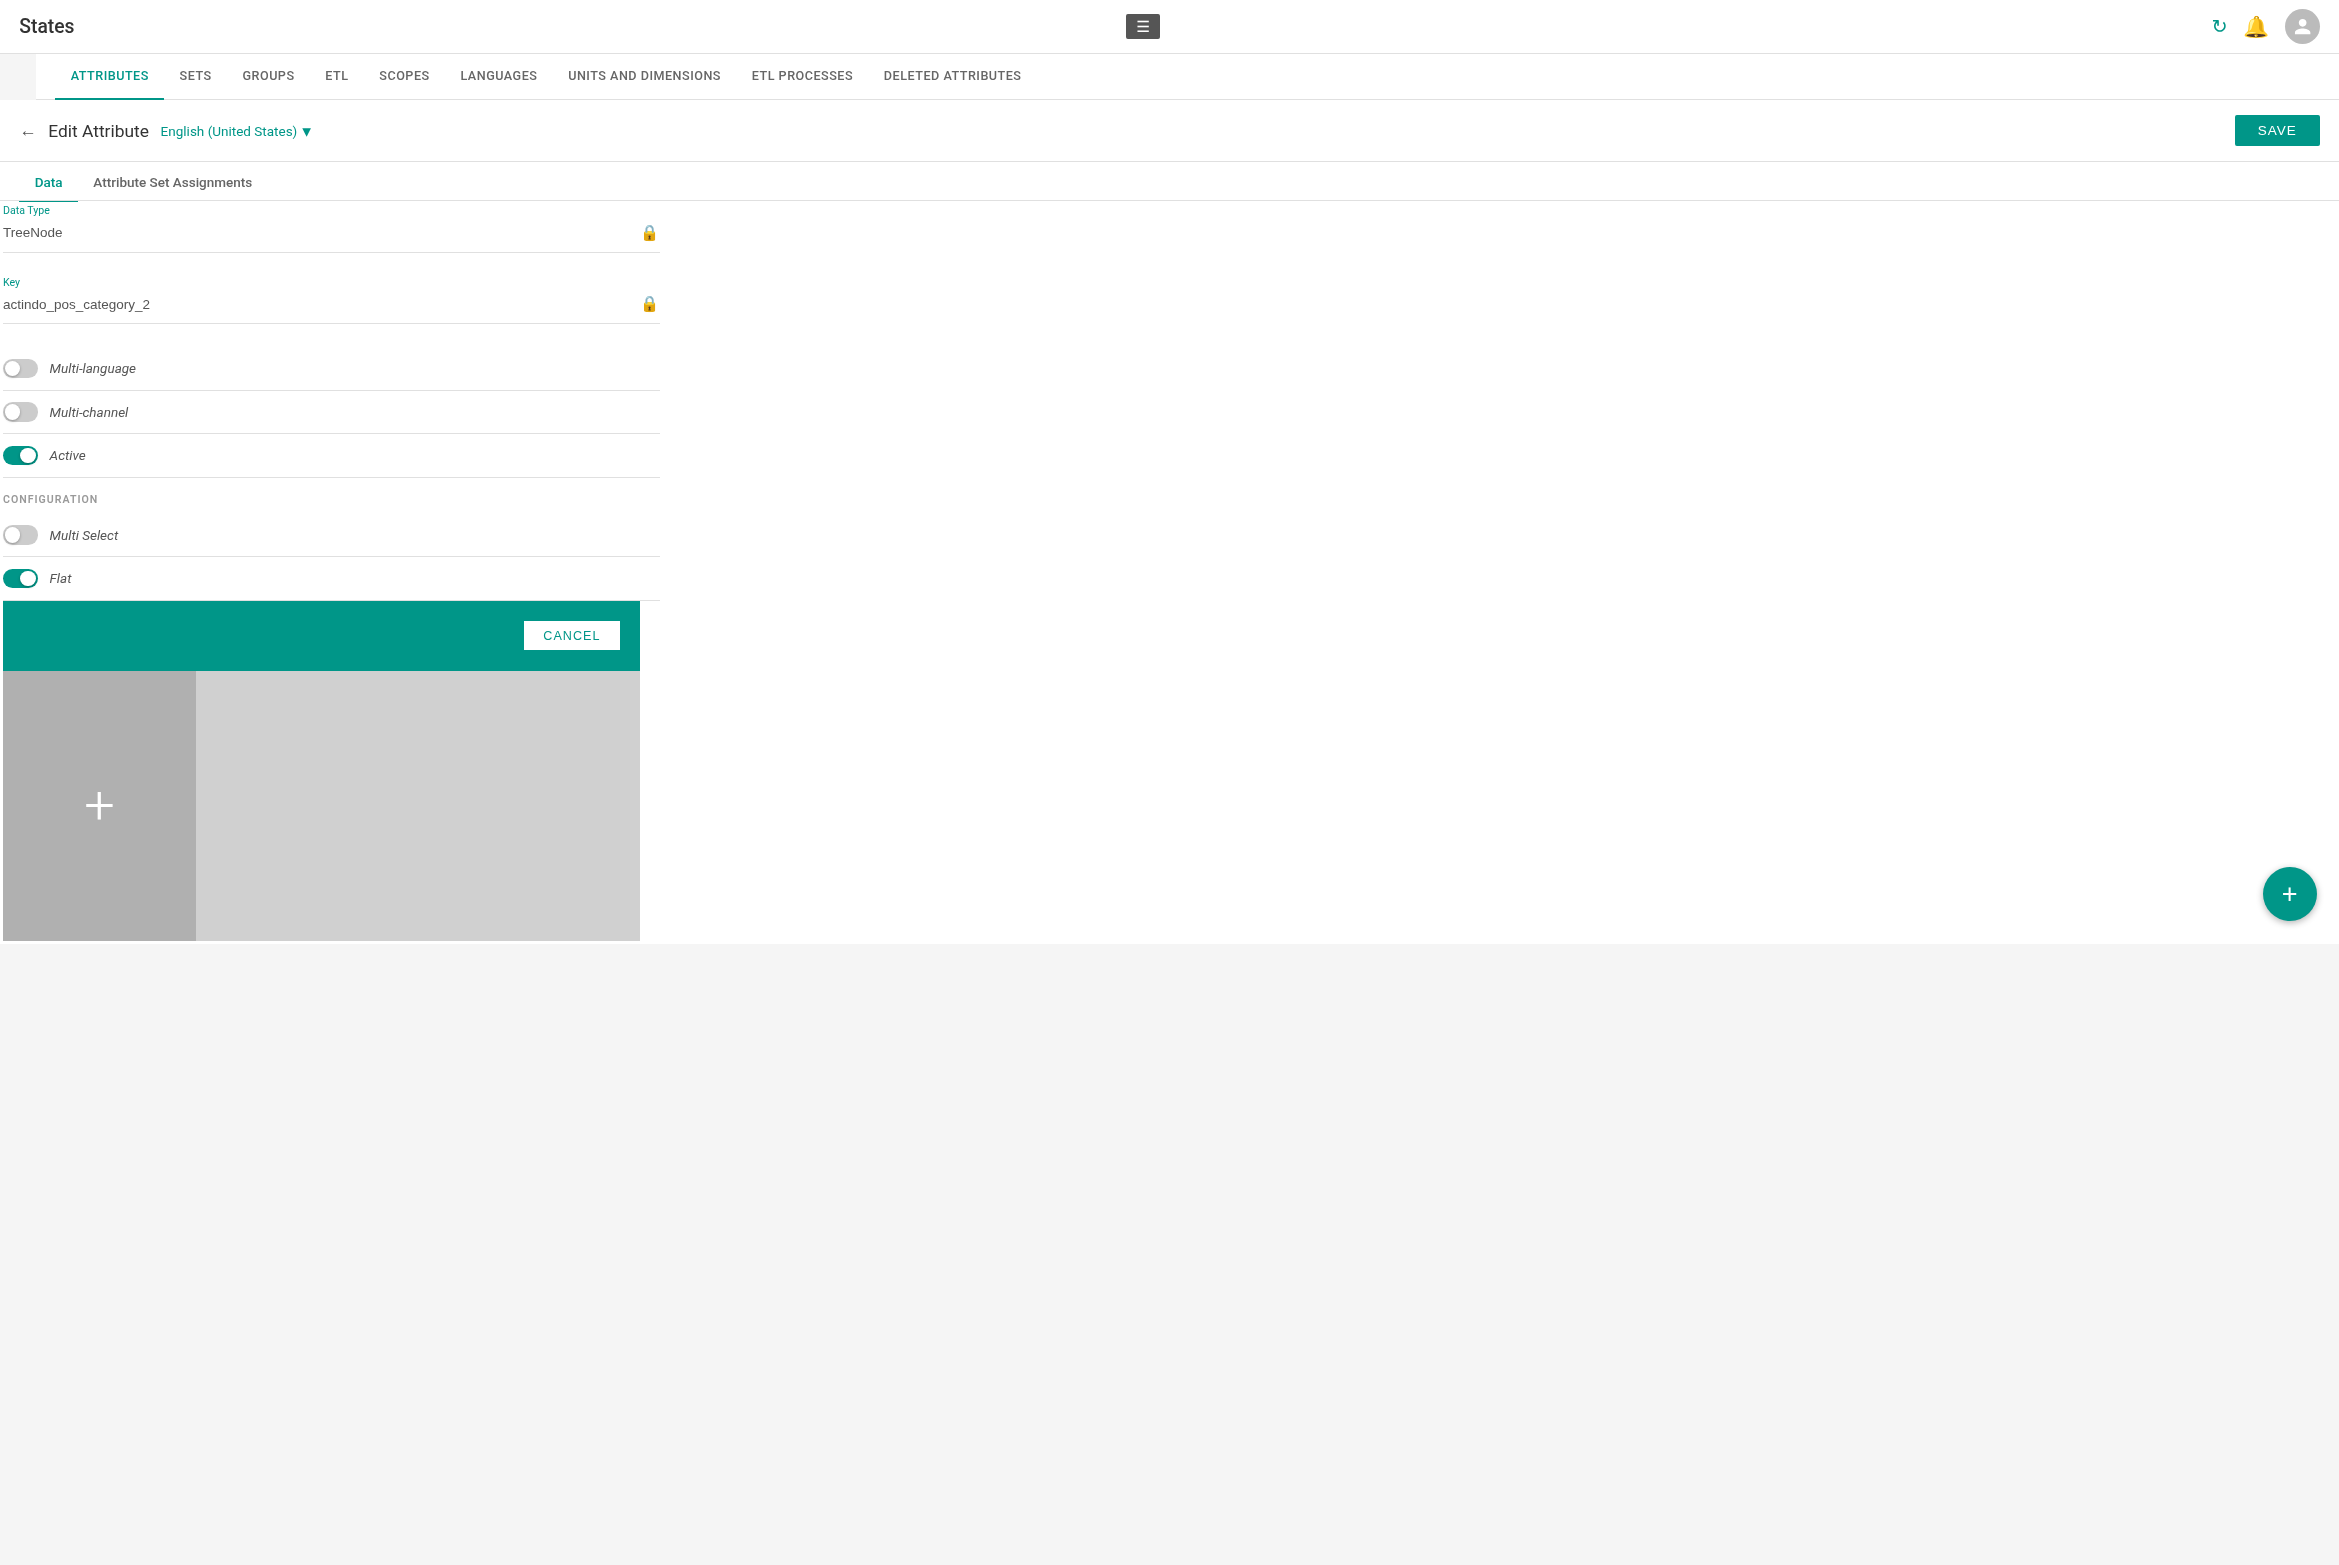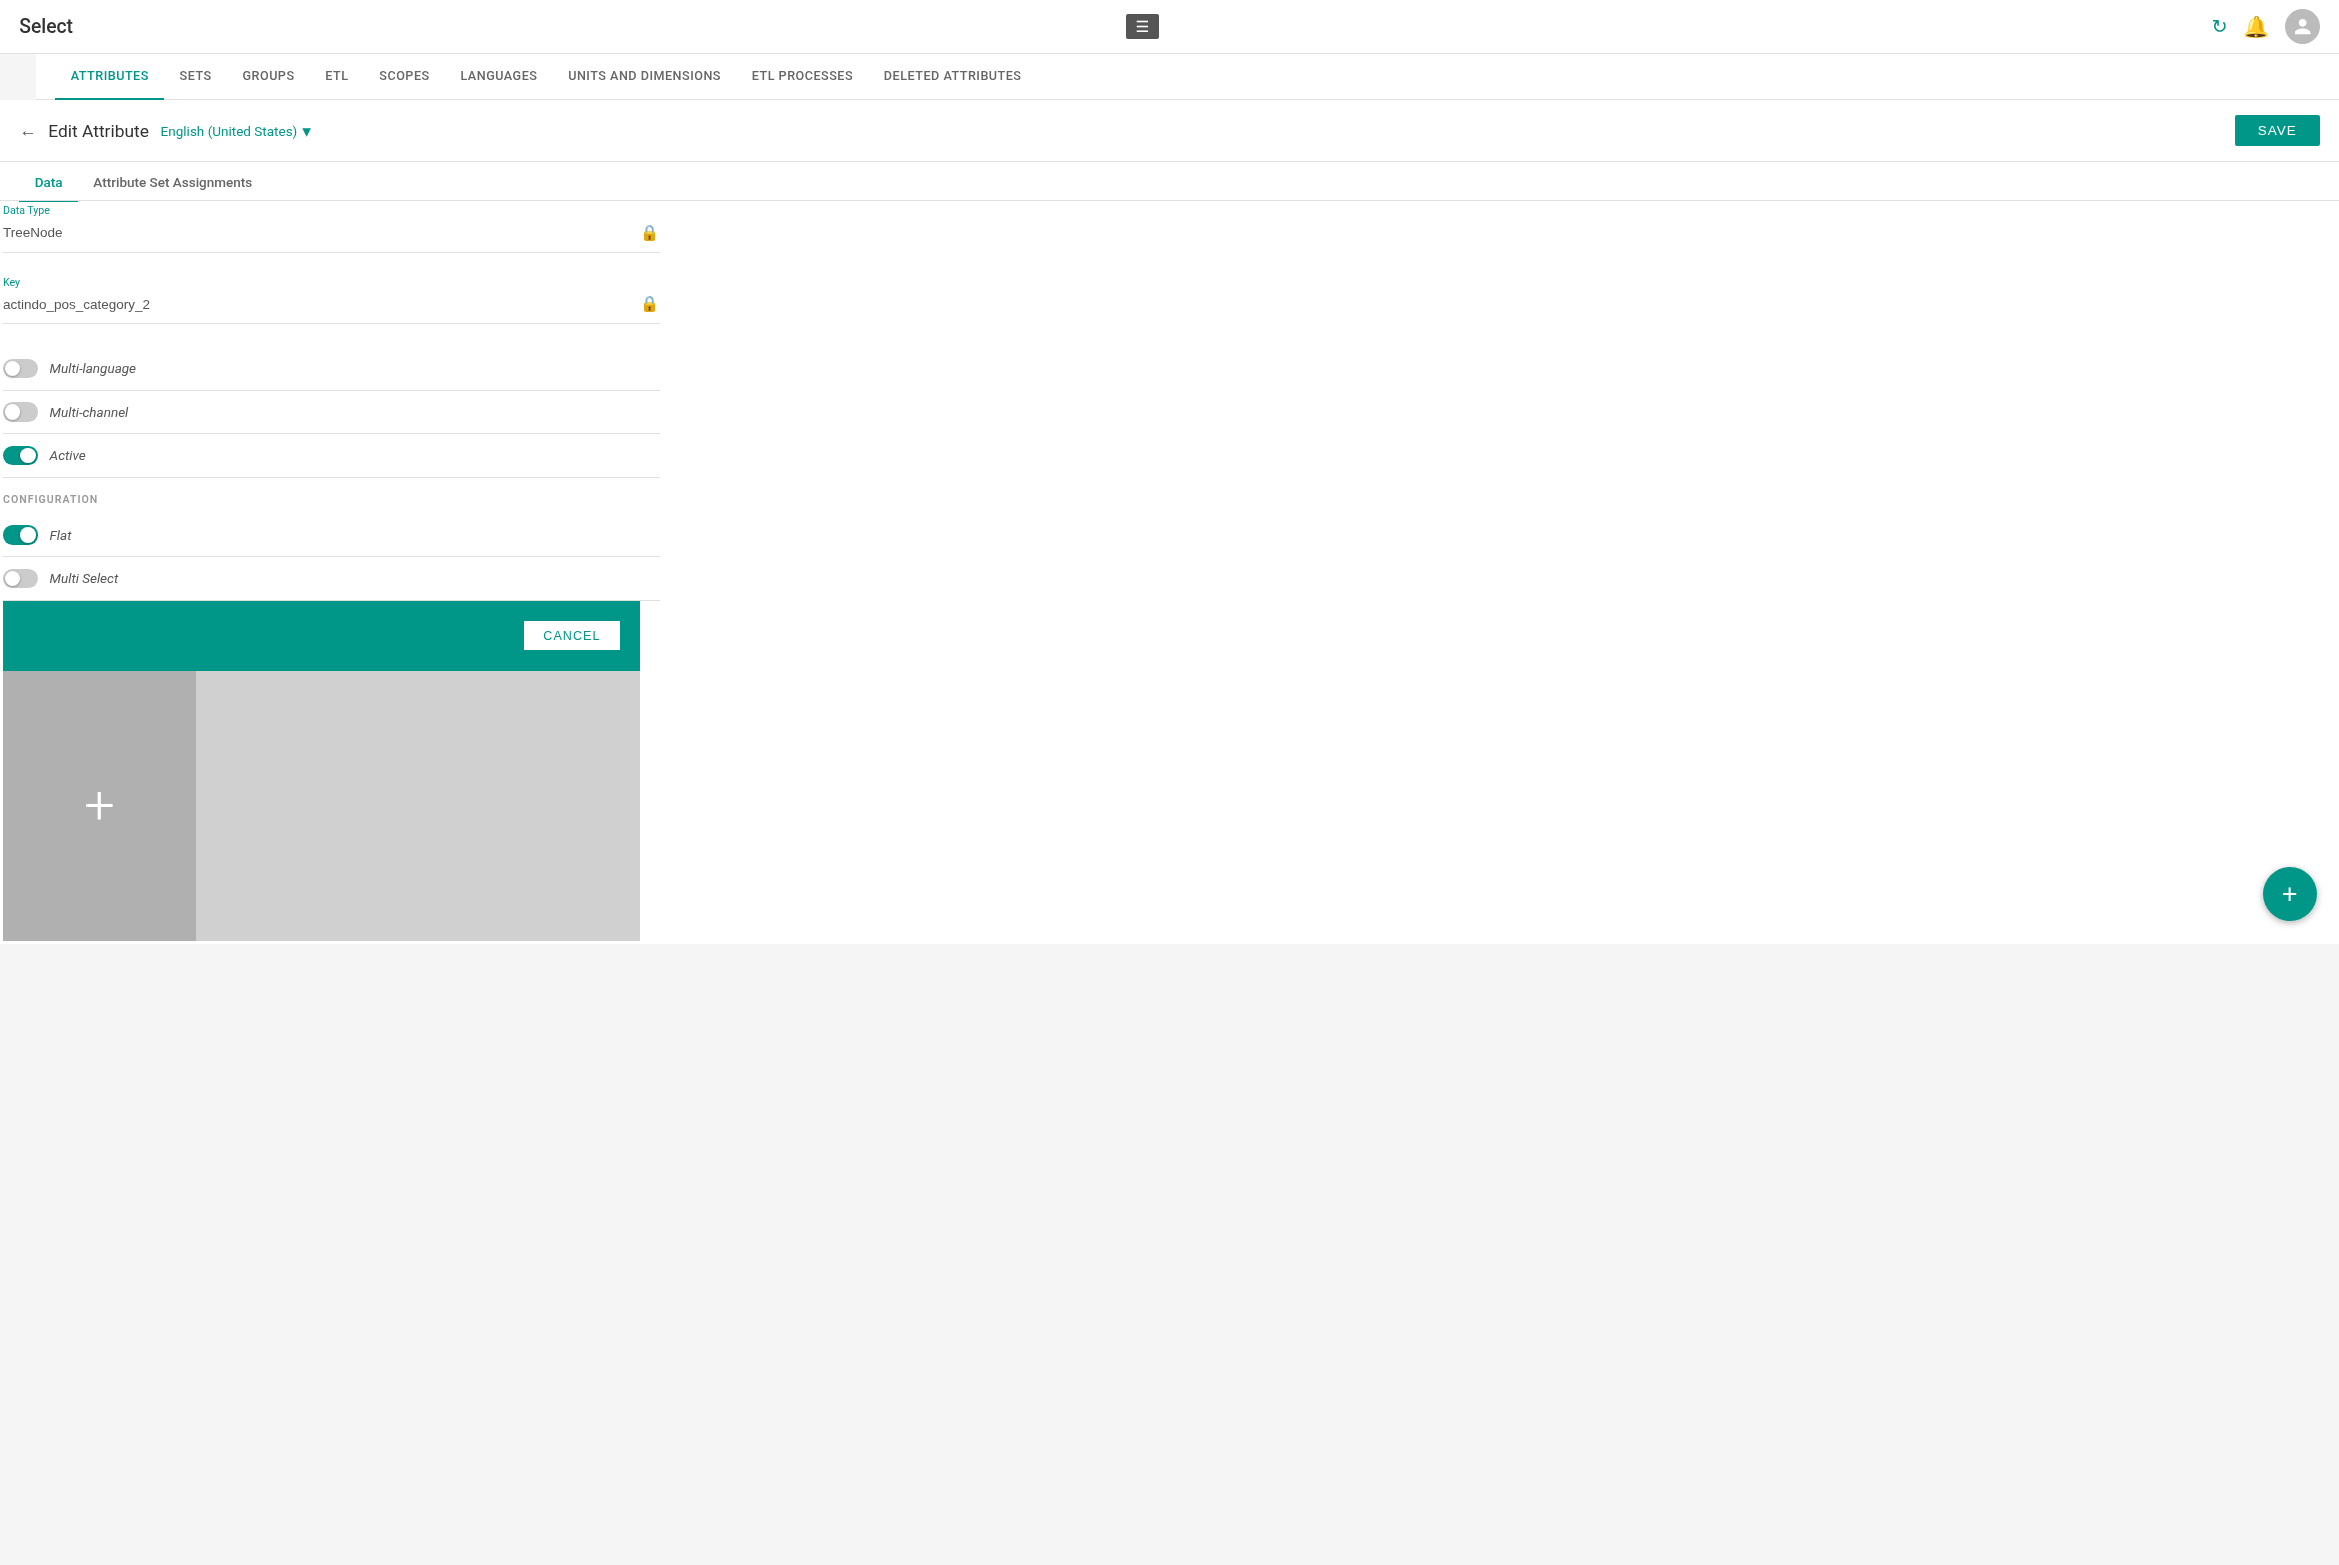--- a/index.html
+++ b/index.html
@@ -324,21 +324,21 @@
       display: flex;
       align-items: center;
       justify-content: center;
       box-shadow: 0 1.9px 7.7px rgba(0,0,0,0.3);
     }
   </style>
 </head>
 <body>
 
 <div class="top-bar">
-  <span class="app-title">Select</span>
+  <span class="app-title">States</span>
   <div class="top-bar-center">
     <button class="menu-icon-btn">☰</button>
   </div>
   <div class="top-bar-right">
     <button class="icon-btn" title="Refresh">↻</button>
     <button class="icon-btn bell" title="Notifications">🔔</button>
     <div class="avatar">
       <svg width="19.3" height="19.3" viewBox="0 0 24 24" fill="#fff">
           <path d="M12 12c2.7 0 4.8-2.1 4.8-4.8S14.7 2.4 12 2.4 7.2 4.5 7.2 7.2 9.3 12 12 12zm0 2.4c-3.2 0-9.6 1.6-9.6 4.8v2.4h19.2v-2.4c0-3.2-6.4-4.8-9.6-4.8z"></path>
         </svg>
@@ -421,34 +421,34 @@
         <div class="toggle-thumb"></div>
       </div>
     </div>
     <span class="toggle-label">Active</span>
   </div>
 
   <div class="section-header">CONFIGURATION</div>
 
   <div class="toggle-row">
     <div class="toggle">
+      <div class="toggle-track">
+        <div class="toggle-thumb"></div>
+      </div>
+    </div>
+    <span class="toggle-label">Multi Select</span>
+  </div>
+
+  <div class="toggle-row">
+    <div class="toggle">
       <div class="toggle-track on">
         <div class="toggle-thumb"></div>
       </div>
     </div>
     <span class="toggle-label">Flat</span>
-  </div>
-
-  <div class="toggle-row">
-    <div class="toggle">
-      <div class="toggle-track">
-        <div class="toggle-thumb"></div>
-      </div>
-    </div>
-    <span class="toggle-label">Multi Select</span>
   </div>
 
   <div class="overlay-area">
 
     <div class="teal-bar">
       <button class="cancel-btn">CANCEL</button>
     </div>
 
     <div class="image-area">
       <div class="image-left">

